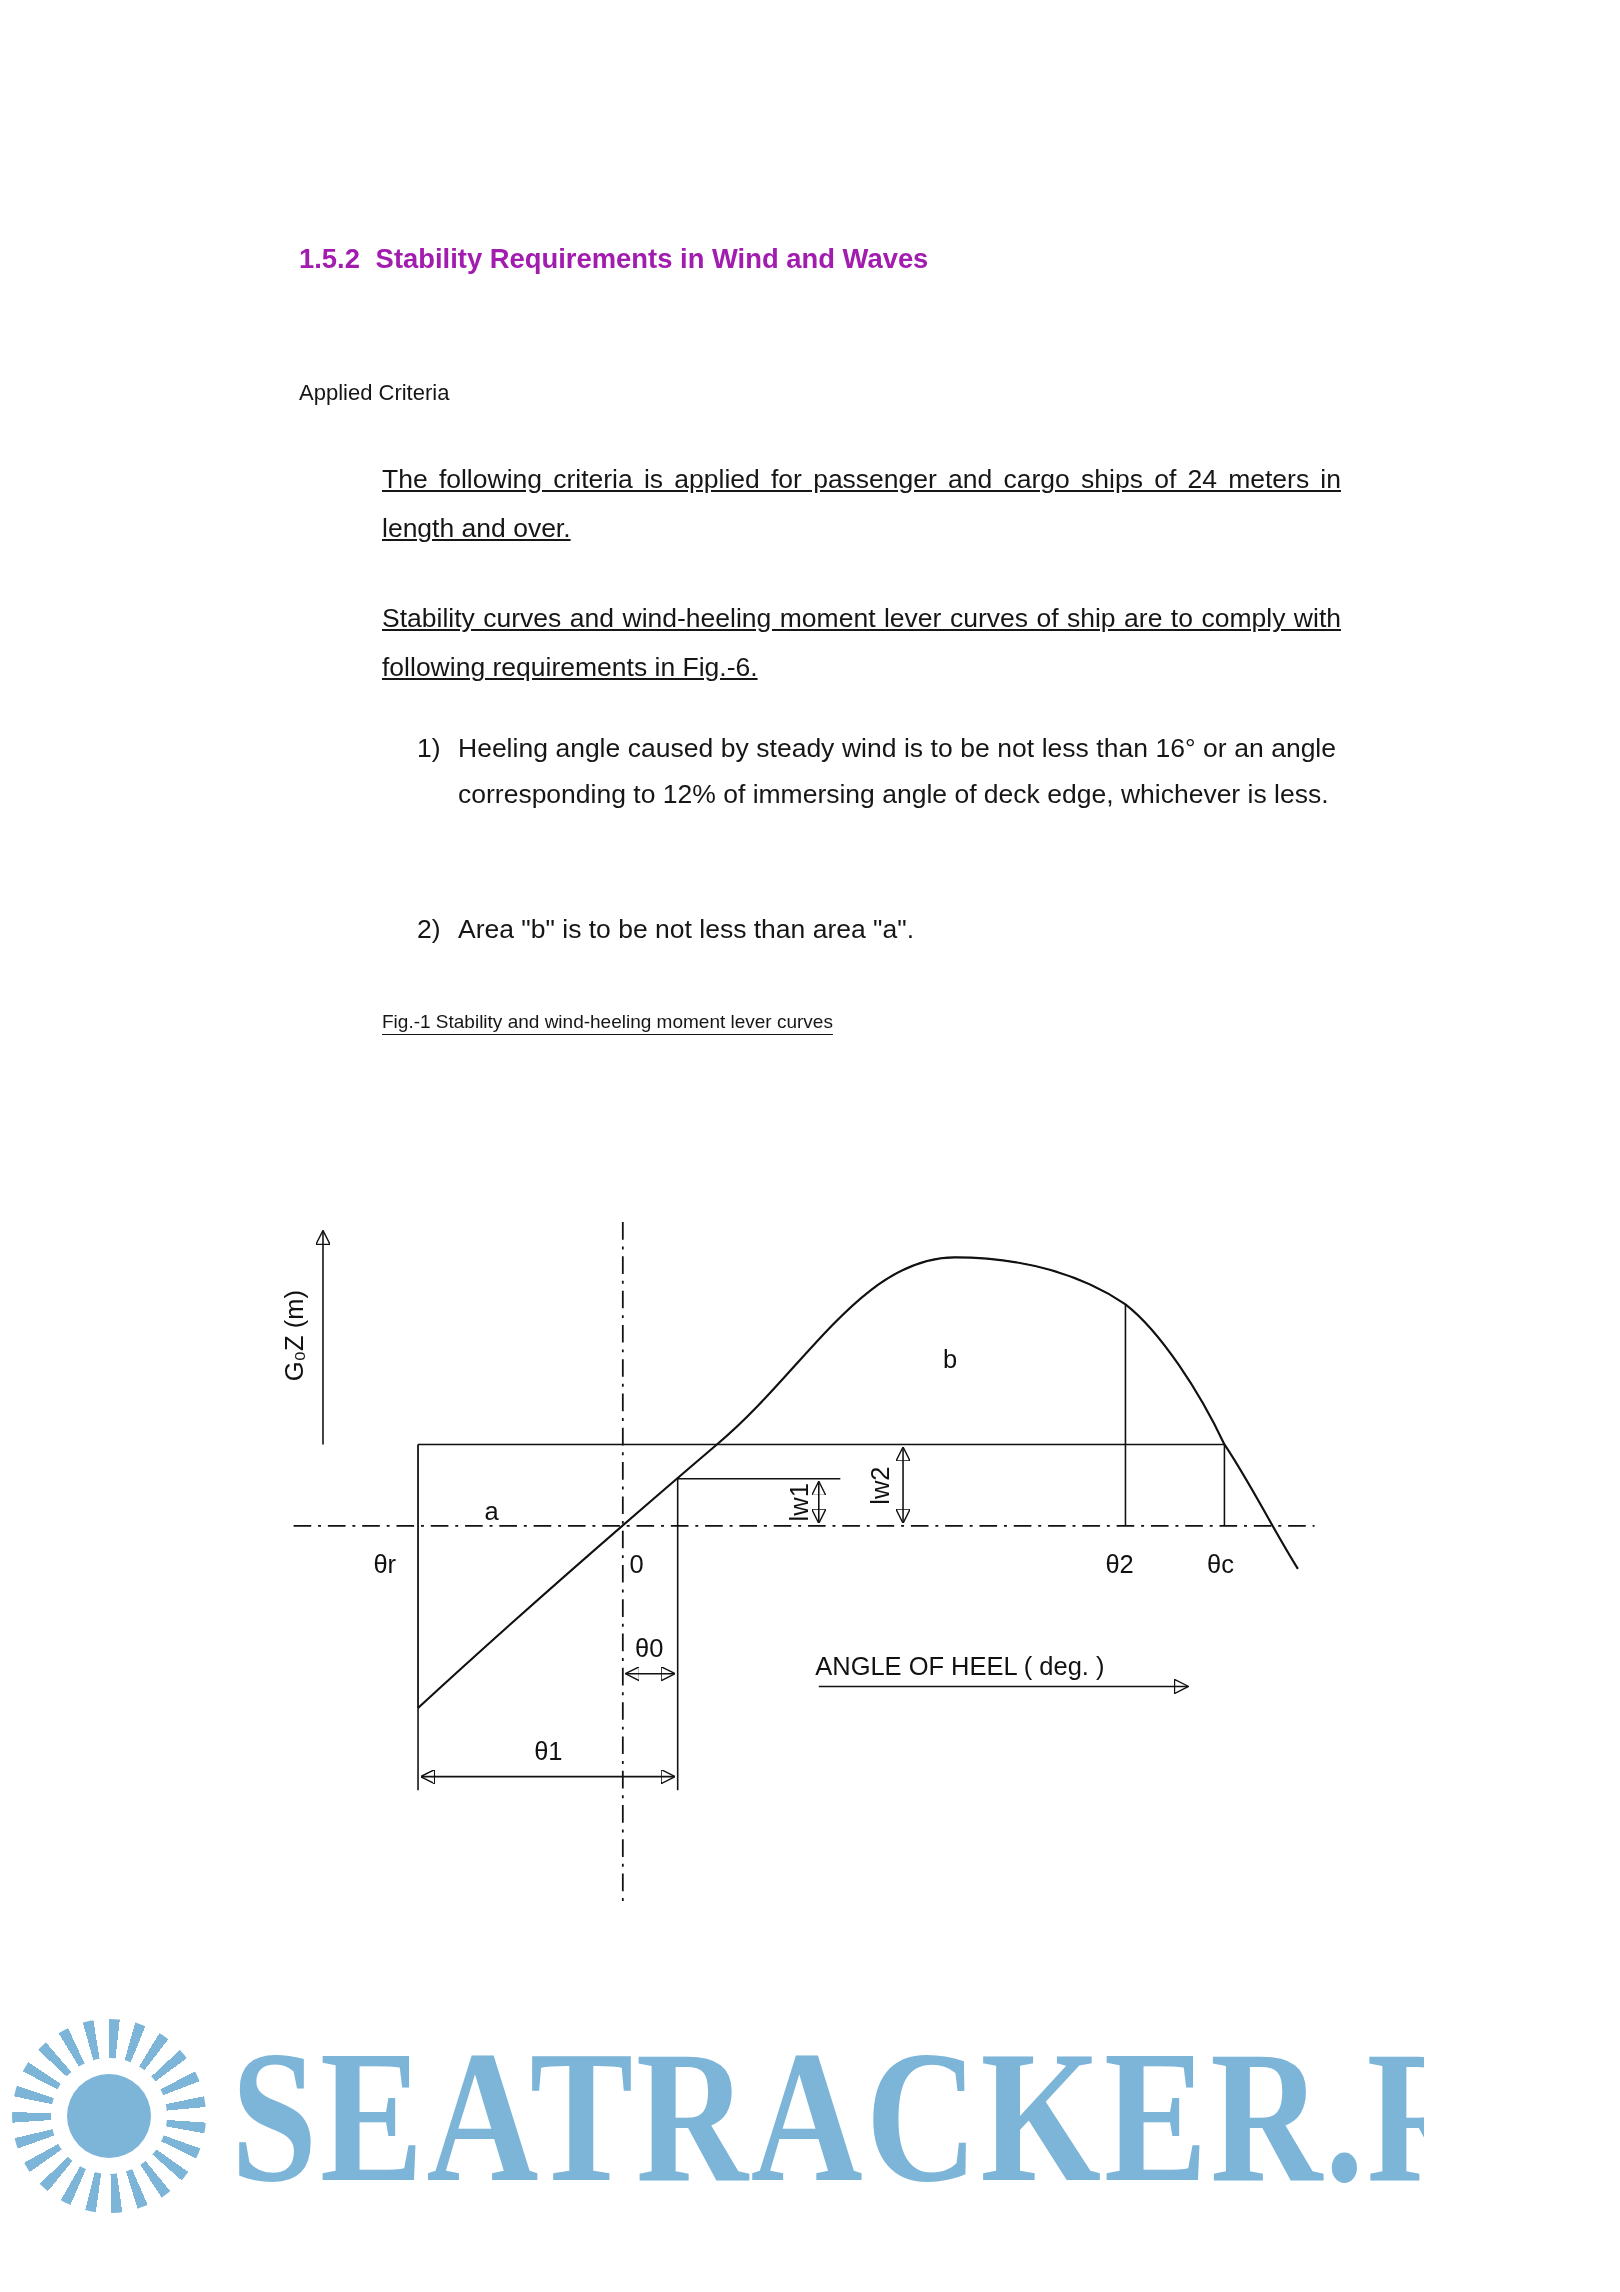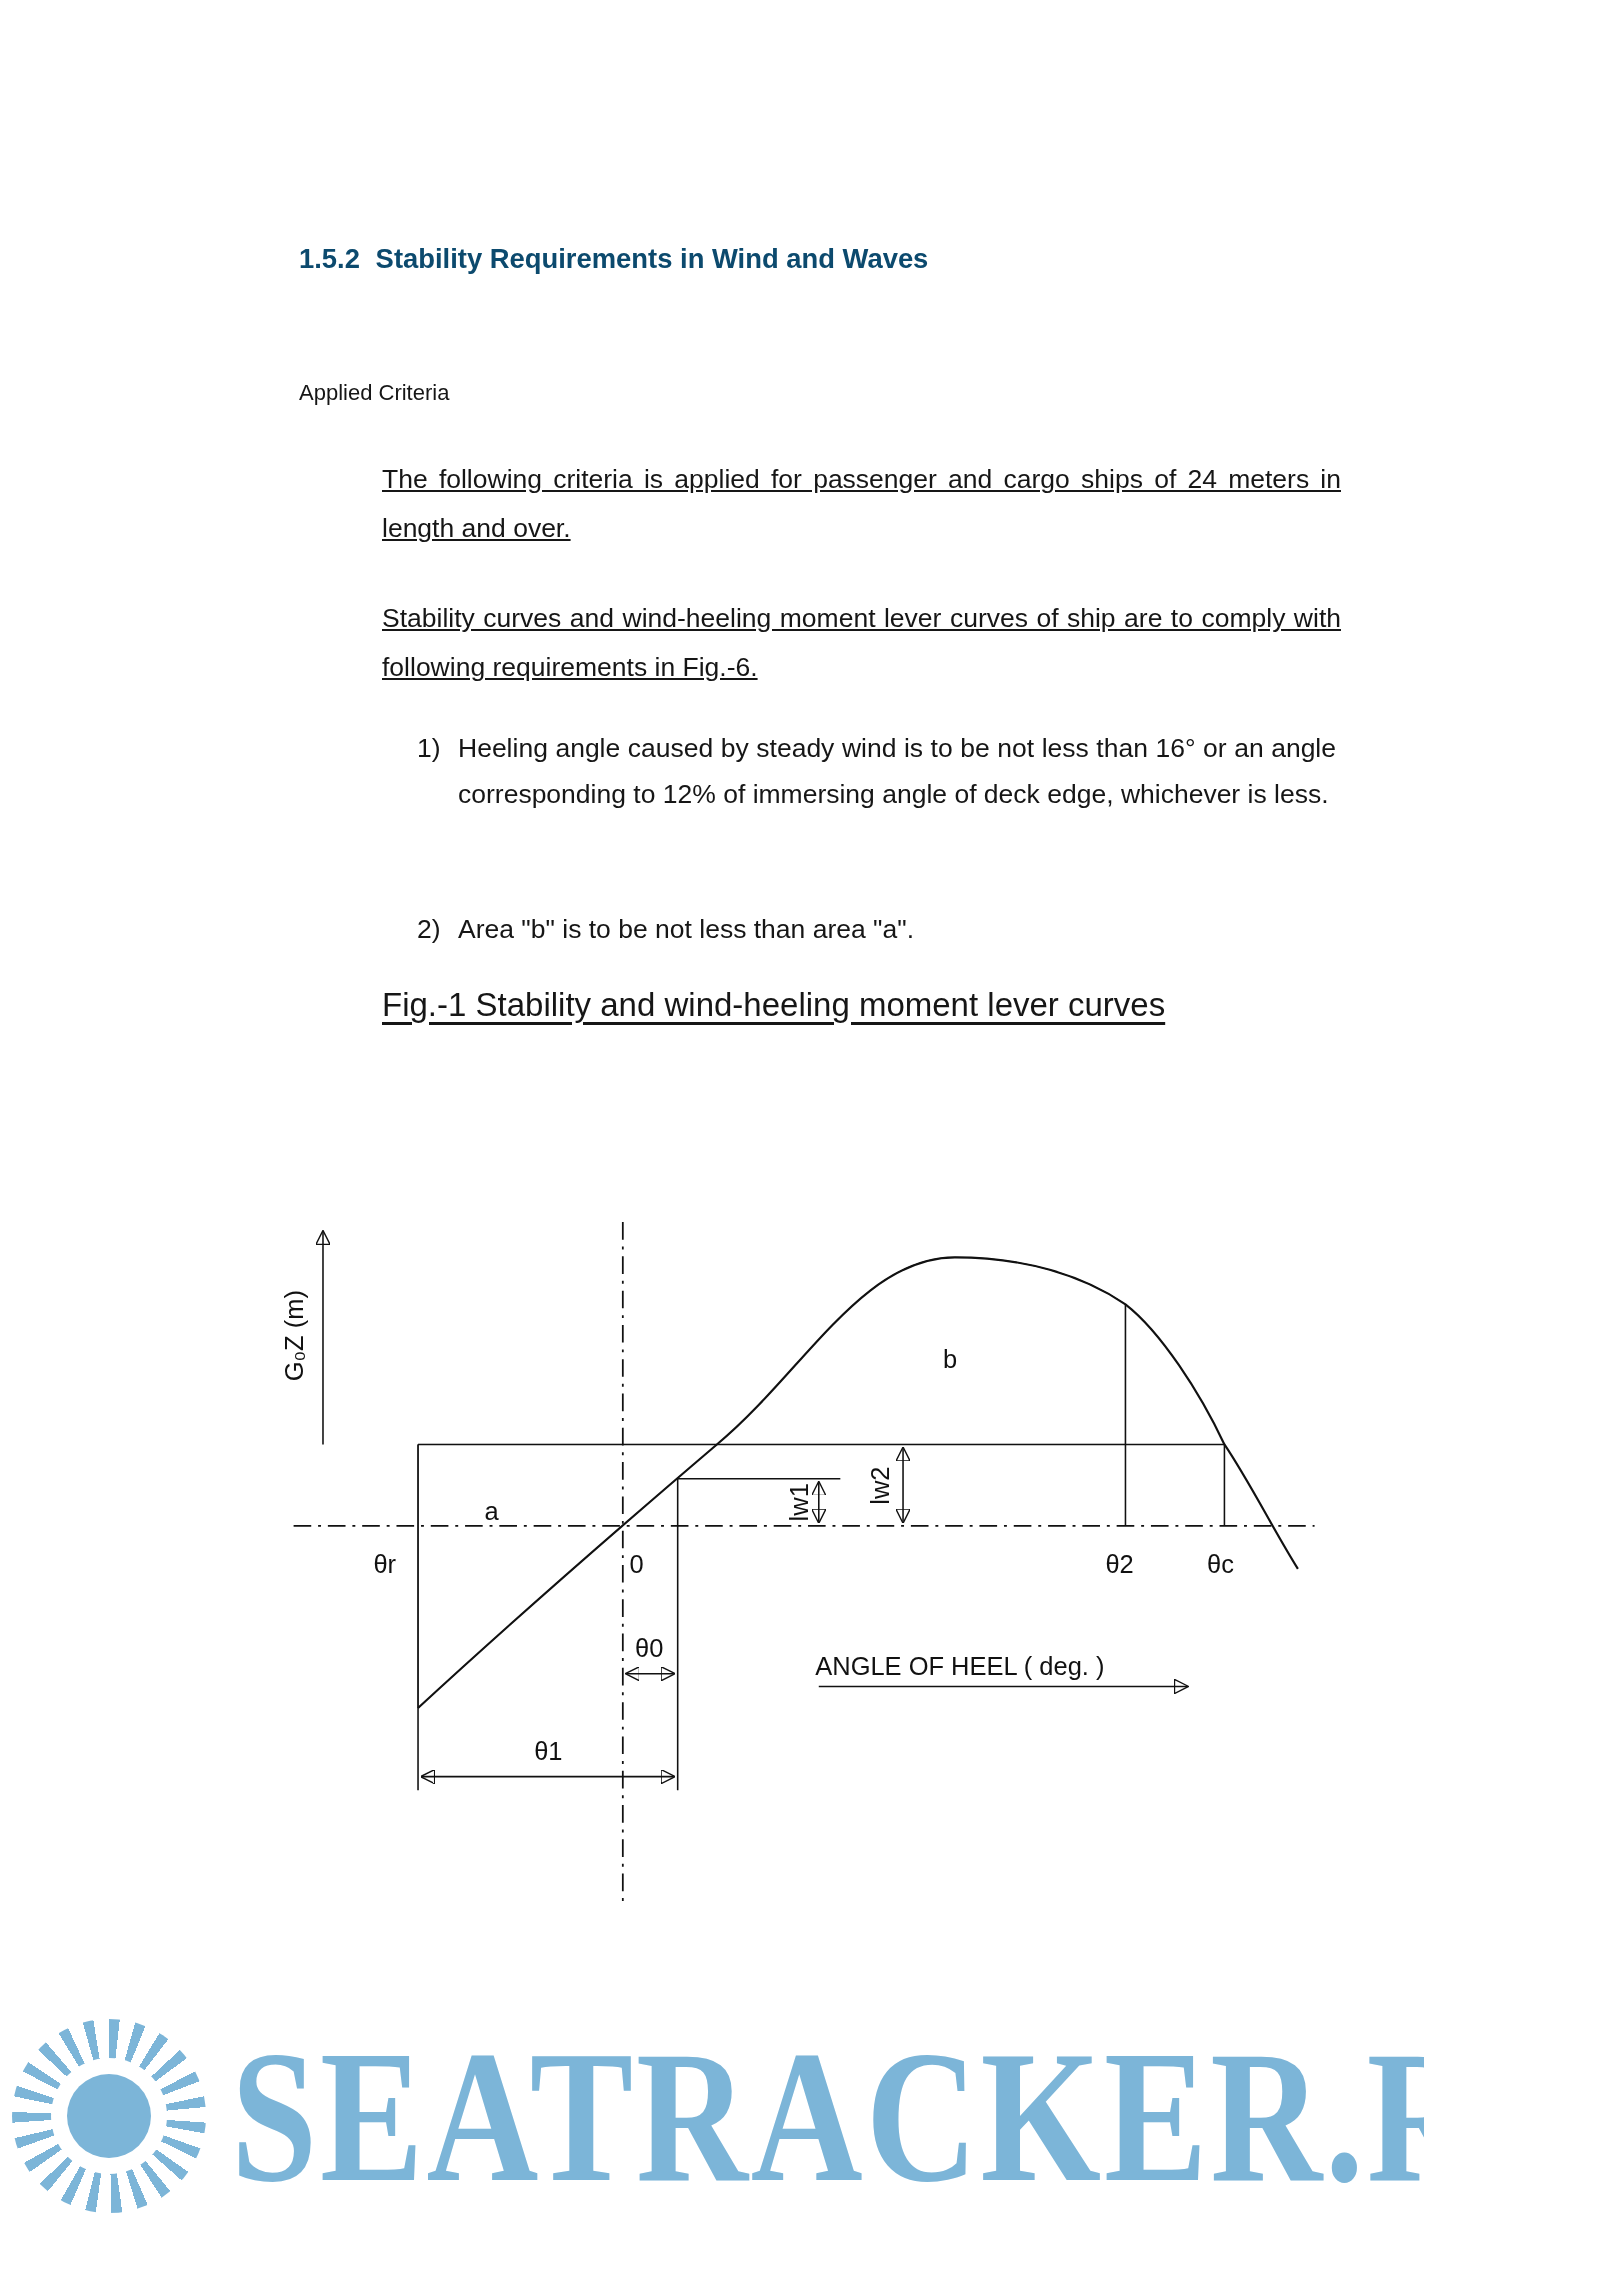--- a/index.html
+++ b/index.html
@@ -12,41 +12,41 @@
   }
   .page { position: relative; width: 1424px; height: 2293px; overflow: hidden; background:#fff; }
 
   .page-number {
     position: absolute; top: 45px; left: 1490px; width: 69px;
     text-align: right; font-family: "Liberation Serif", serif; font-size: 22.5px; color:#222;
   }
 
   .heading {
     position: absolute; top: 243px; left: 299px; margin: 0;
-    font-size: 27.4px; font-weight: bold; color:#0c4a6e;
+    font-size: 27.4px; font-weight: bold; color:#a21caf;
   }
   .heading-text { margin-left: 15.7px; }
 
   .subheading { position: absolute; top: 380px; left: 299px; font-size: 22px; }
 
   .para {
     position: absolute; left: 382px; width: 959px; margin: 0;
     font-size: 26.5px; line-height: 49px; text-align: justify; text-decoration: underline;
   }
   .p1 { top: 455px; }
   .p2 { top: 594px; }
 
   .list-item { position: absolute; left: 417px; display: flex; font-size: 26.5px; line-height: 46px; }
   .li1 { top: 725px; }
   .li2 { top: 906px; }
   .marker { flex: 0 0 41px; width: 41px; }
   .li-text { width: 878px; text-align: justify; }
 
   .caption {
-    position: absolute; top: 986px; left: 382px; font-size: 33px;
+    position: absolute; top: 1011px; left: 382px; font-size: 19px;
     text-decoration: underline; text-underline-offset: 5.9px;
   }
 
   .figure { position: absolute; left: 274px; top: 1206px; }
   .figure text { font-size: 26px; fill: #111; font-family: "Liberation Sans", sans-serif; }
   .figure line, .figure path { stroke: #111; fill: none; }
   .dashdot { stroke-dasharray: 18 7 3 7; stroke-width: 1.8; }
   .thin  { stroke-width: 1.6; }
   .curve { stroke-width: 2.2; }
   .hatched { stroke: none; }

